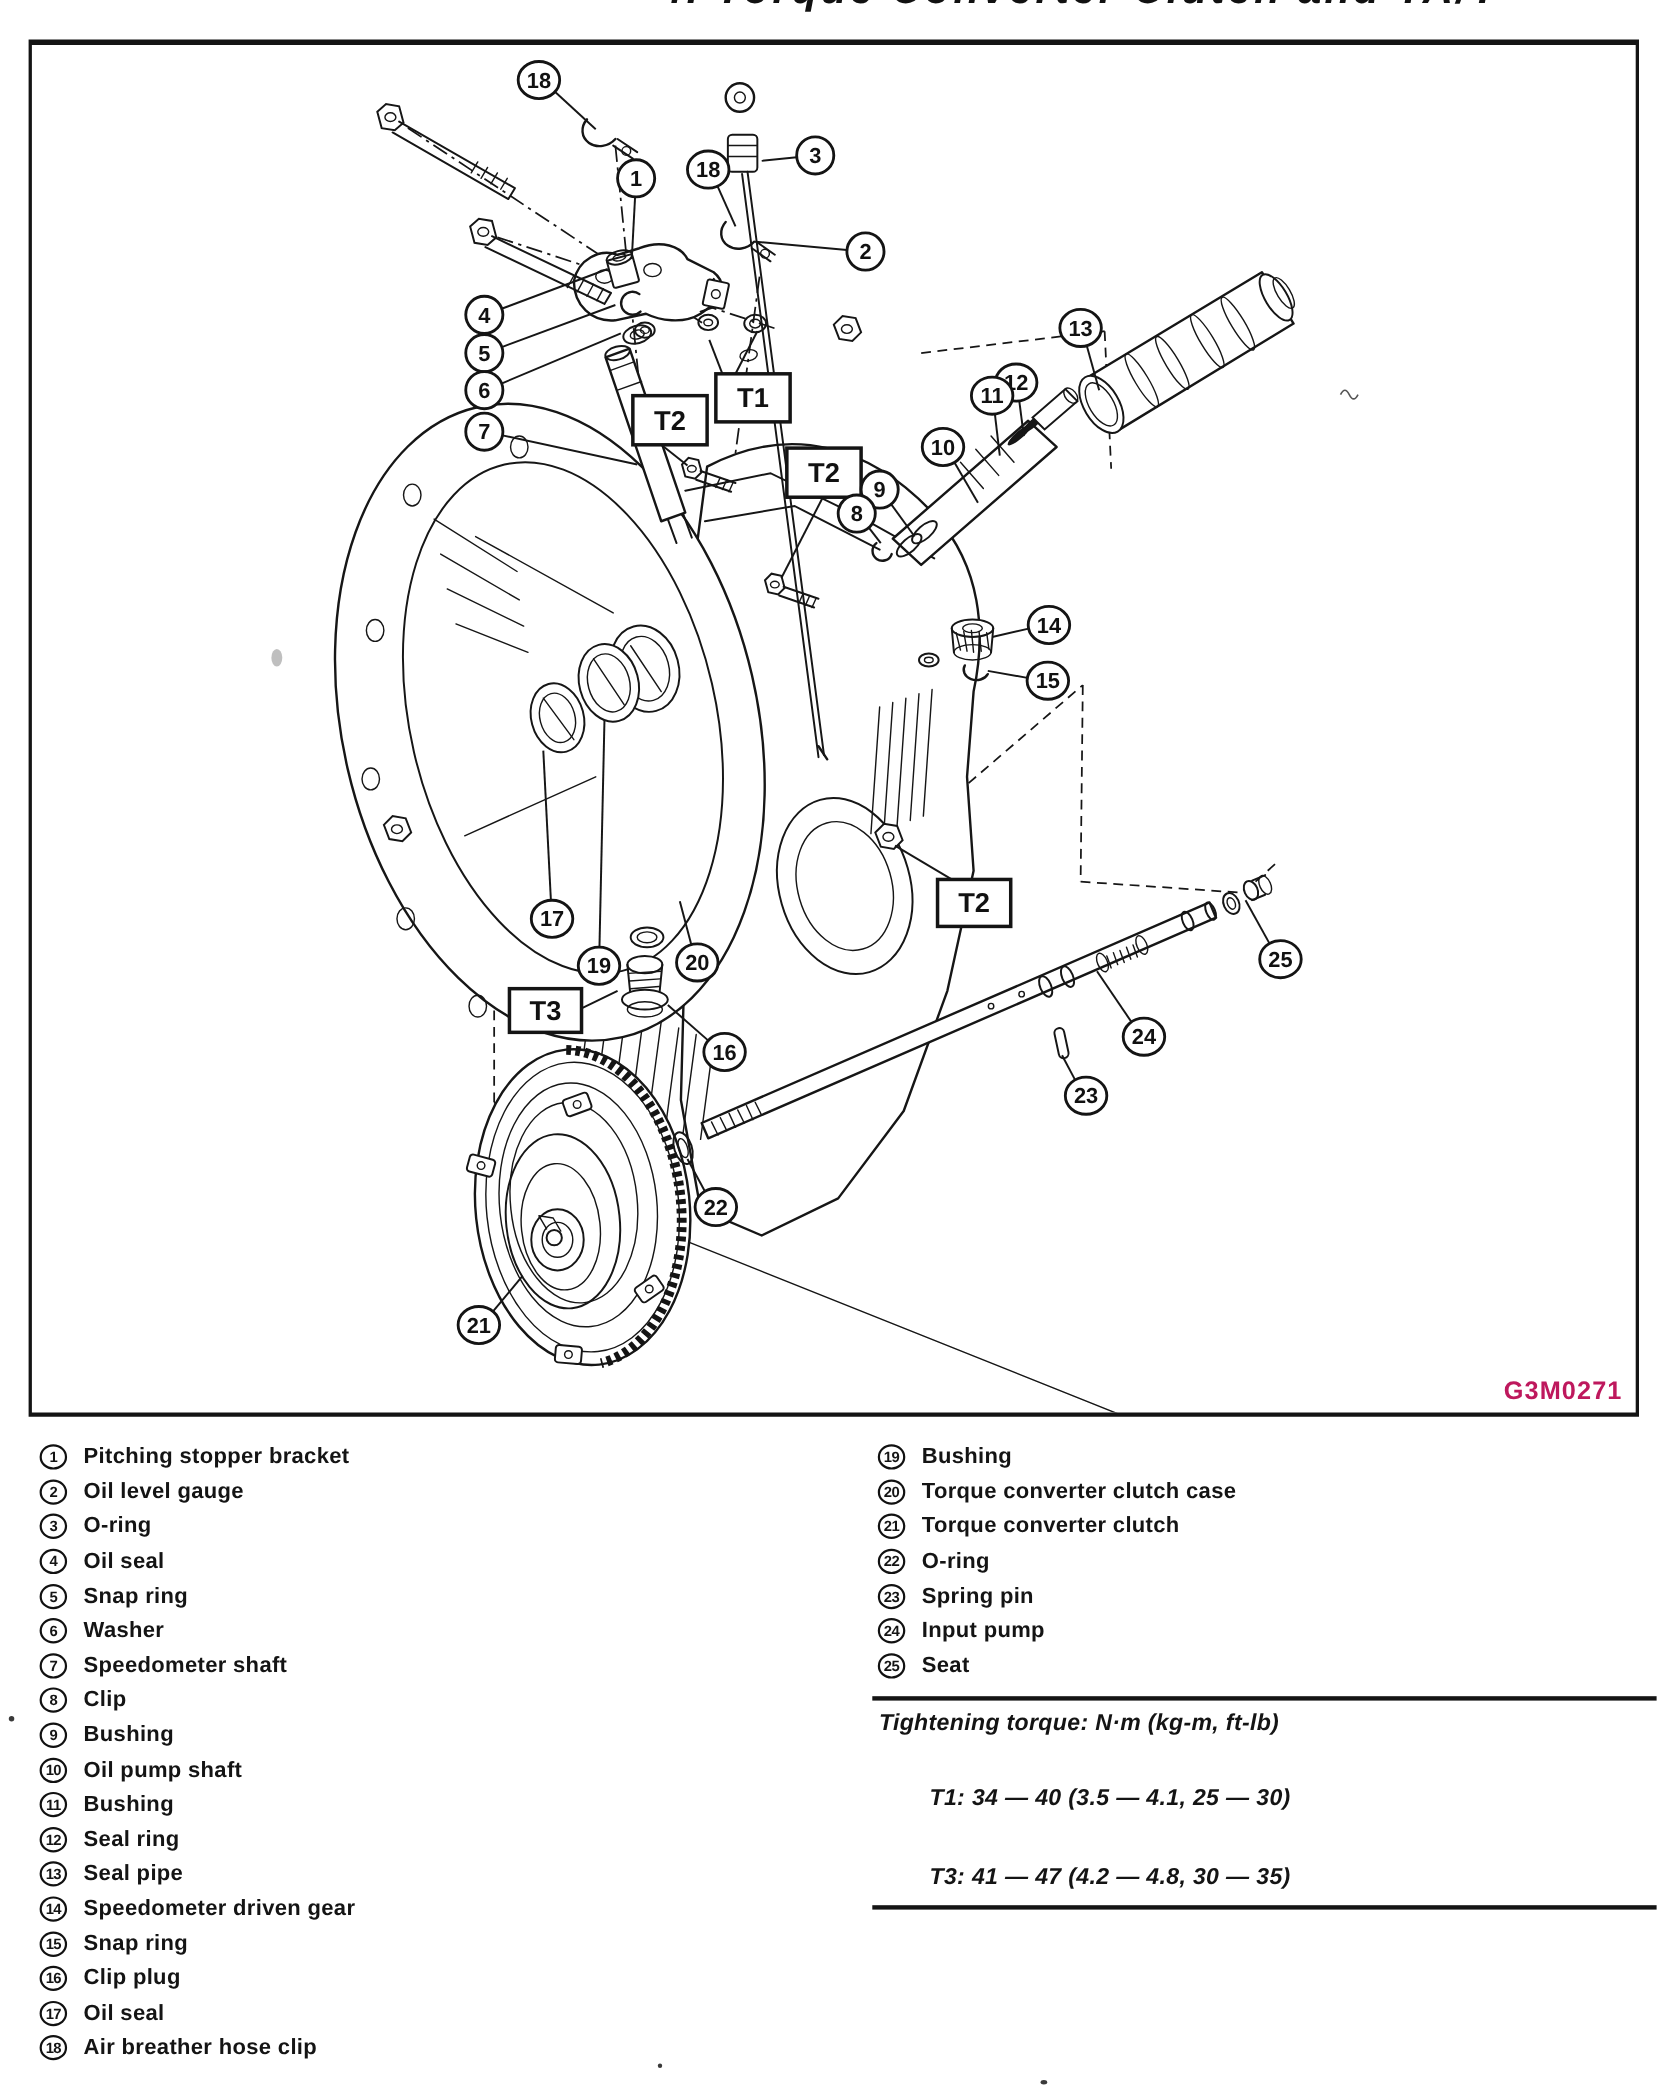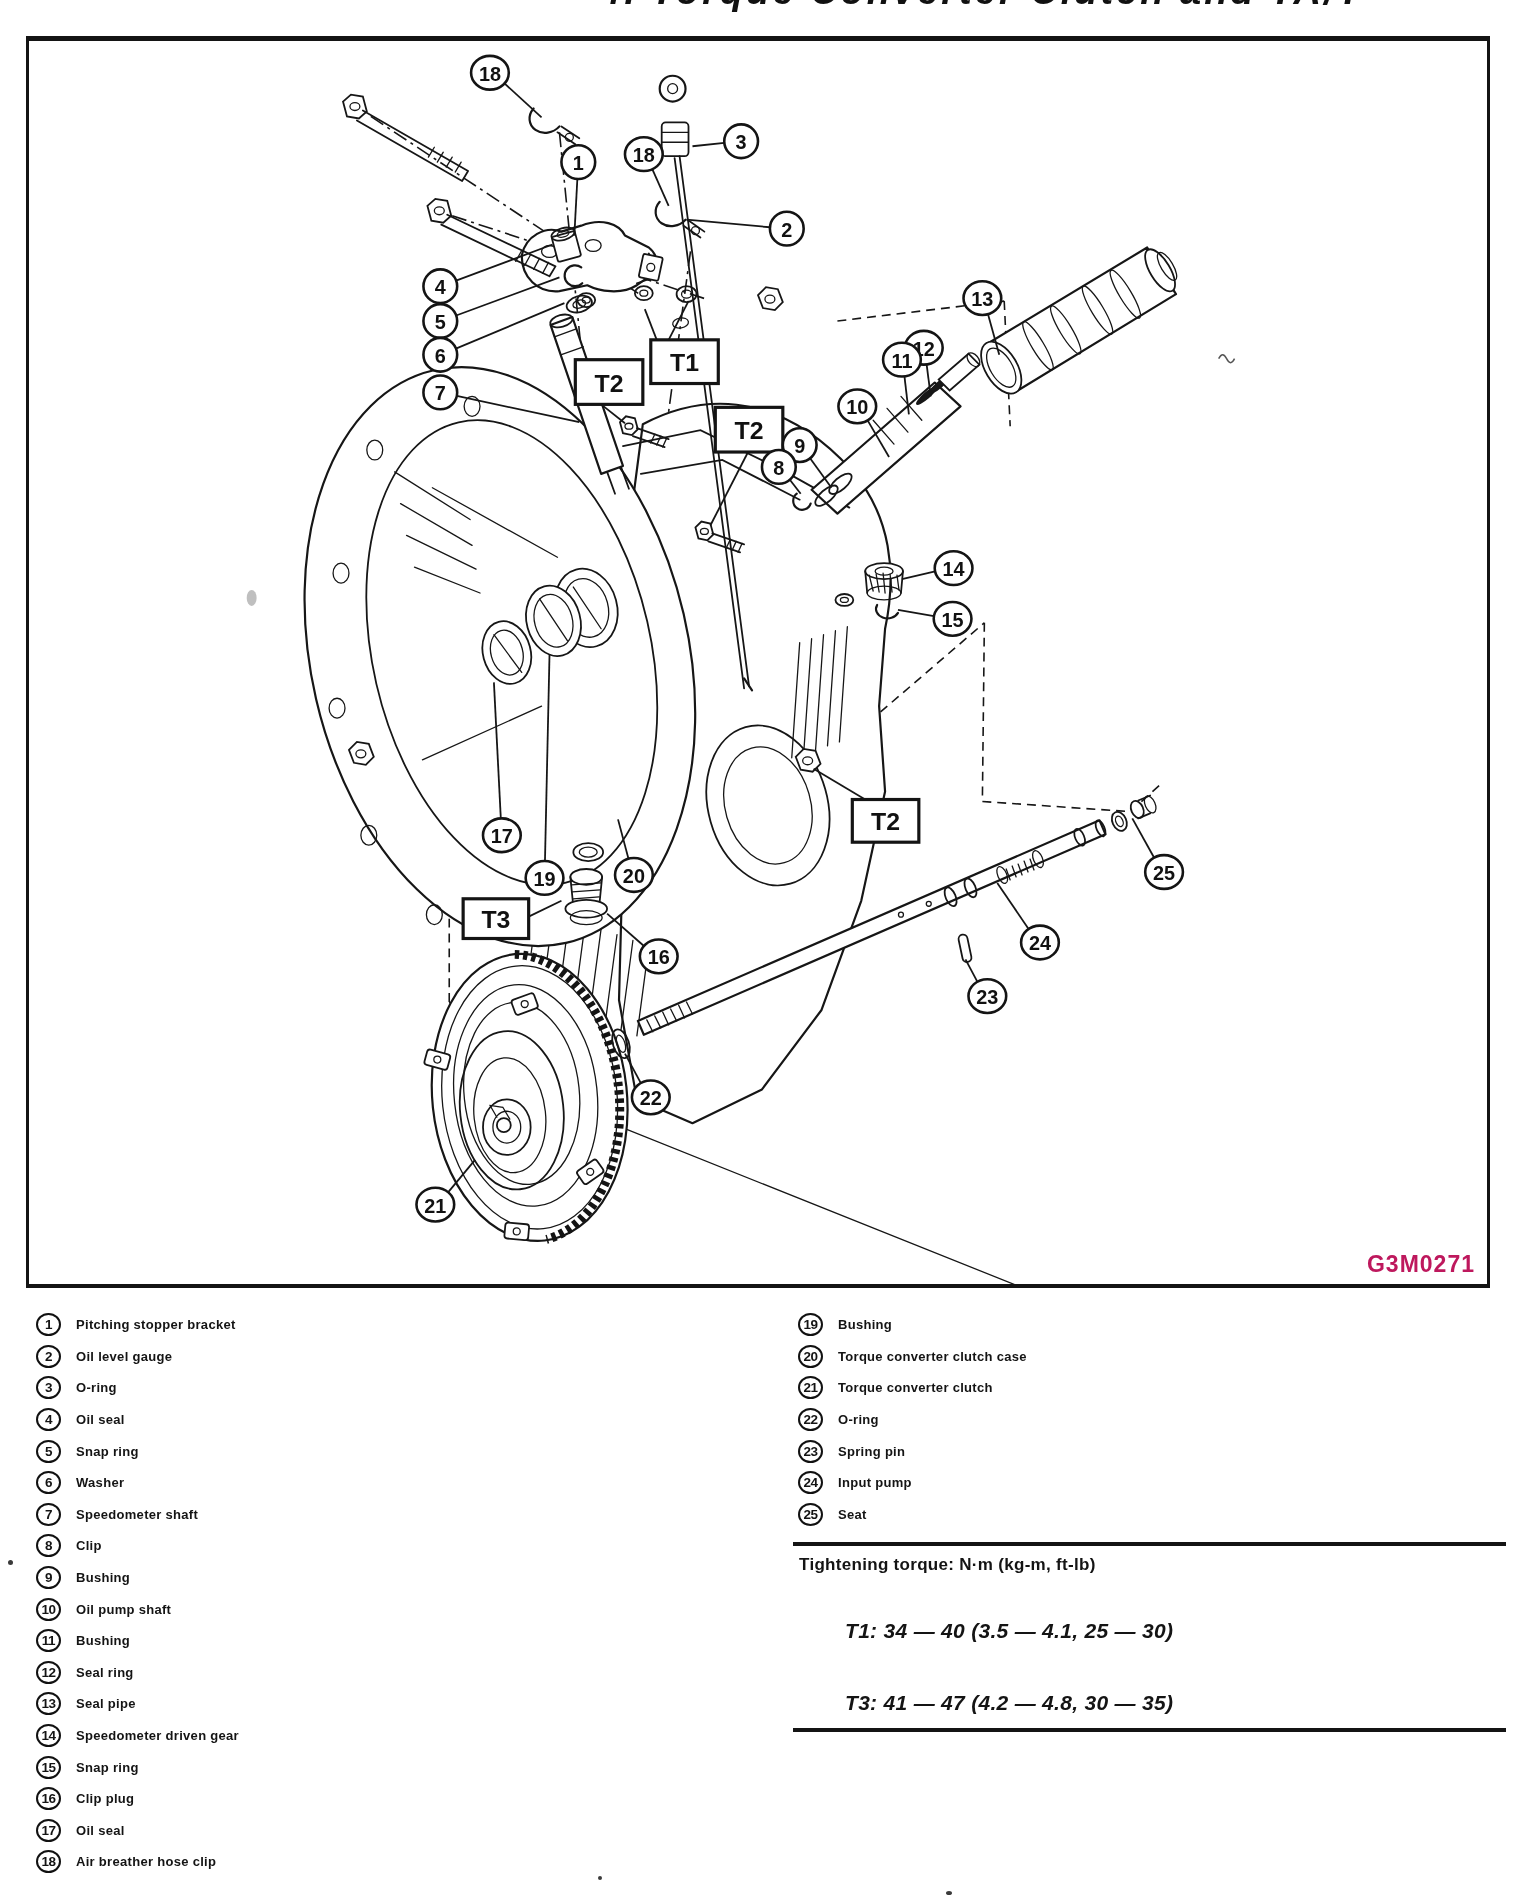--- a/index.html
+++ b/index.html
@@ -39,25 +39,25 @@
   
   .legend{position:absolute;list-style:none;margin:0;padding:0;}
   .legend-left{left:36px;top:1309px;}
   .legend-right{left:798px;top:1309px;}
   .legend li{display:flex;align-items:center;gap:15px;height:31.6px;}
   .lnum{
     width:25px;height:23px;min-width:25px;border:2.2px solid #111;border-radius:50%;
     display:flex;align-items:center;justify-content:center;
     font-size:13.5px;font-weight:bold;box-sizing:border-box;letter-spacing:-0.5px;
   }
-  .llabel{font-size:13px;font-weight:bold;letter-spacing:0.3px;white-space:nowrap;}
+  .llabel{font-size:20px;font-weight:bold;letter-spacing:0.3px;white-space:nowrap;}
   
   .torque{position:absolute;left:793px;top:1542px;width:713px;}
   .torque .rule{height:4px;background:#141414;}
-  .t-head{font-weight:bold;font-size:17px;margin:9px 0 3px 6px;letter-spacing:0.3px;}
+  .t-head{font-style:italic;font-weight:bold;font-size:21px;margin:9px 0 3px 6px;letter-spacing:0.3px;}
   .t-row{font-style:italic;font-weight:bold;font-size:21px;line-height:31.5px;margin-left:52px;letter-spacing:0.3px;margin-top:40px;}
   .torque .rule2{margin-top:10px;}
   
   .dot{position:absolute;background:#3a3a3a;border-radius:50%;}
 </style>
 </head>
 <body>
 
 <div class="title-clip">
   <span>4. Torque Converter Clutch and TA/T</span>

